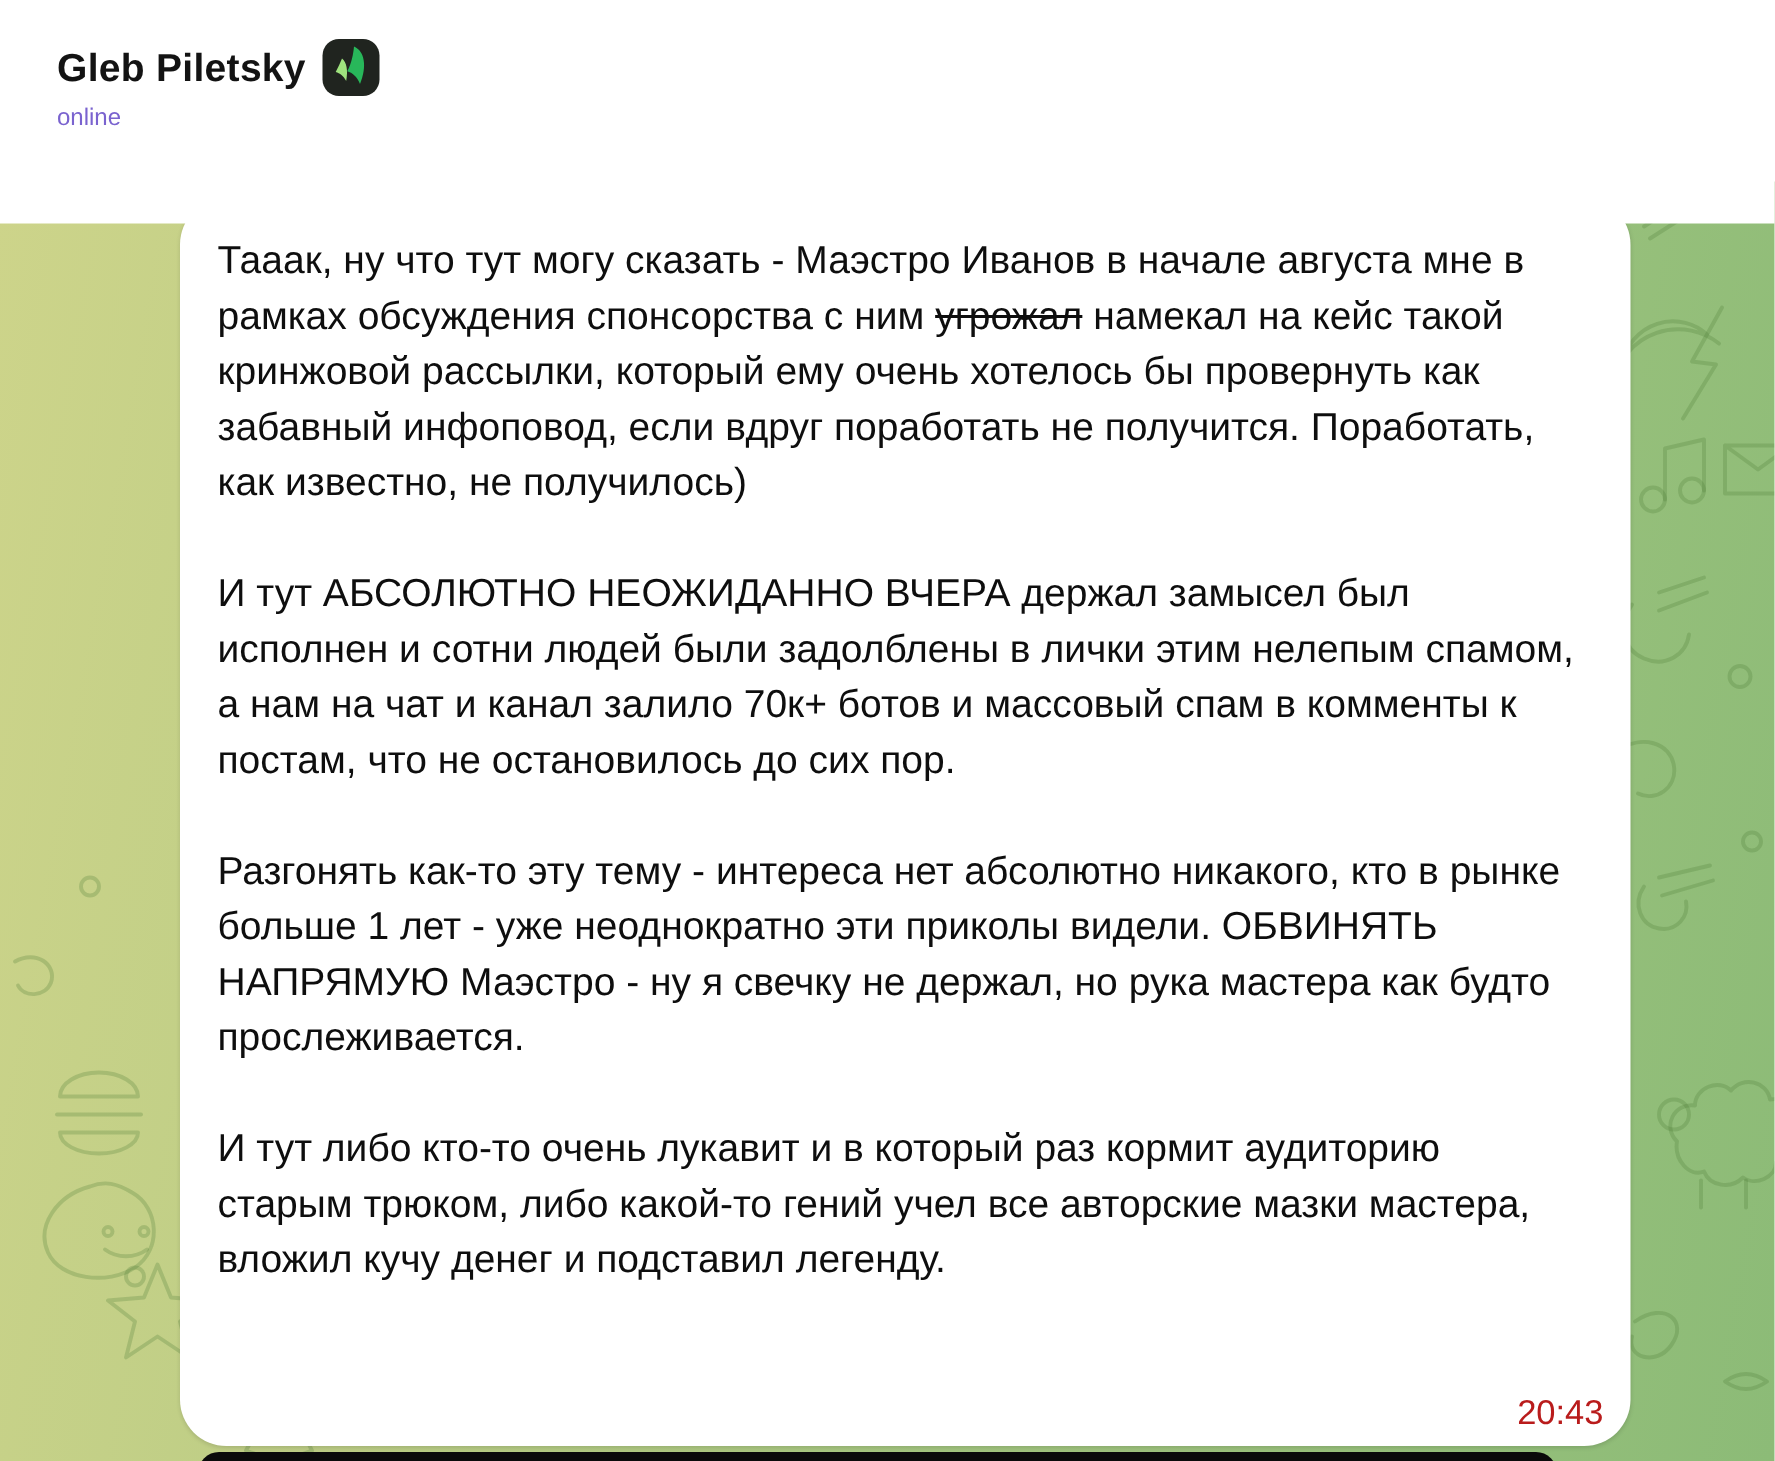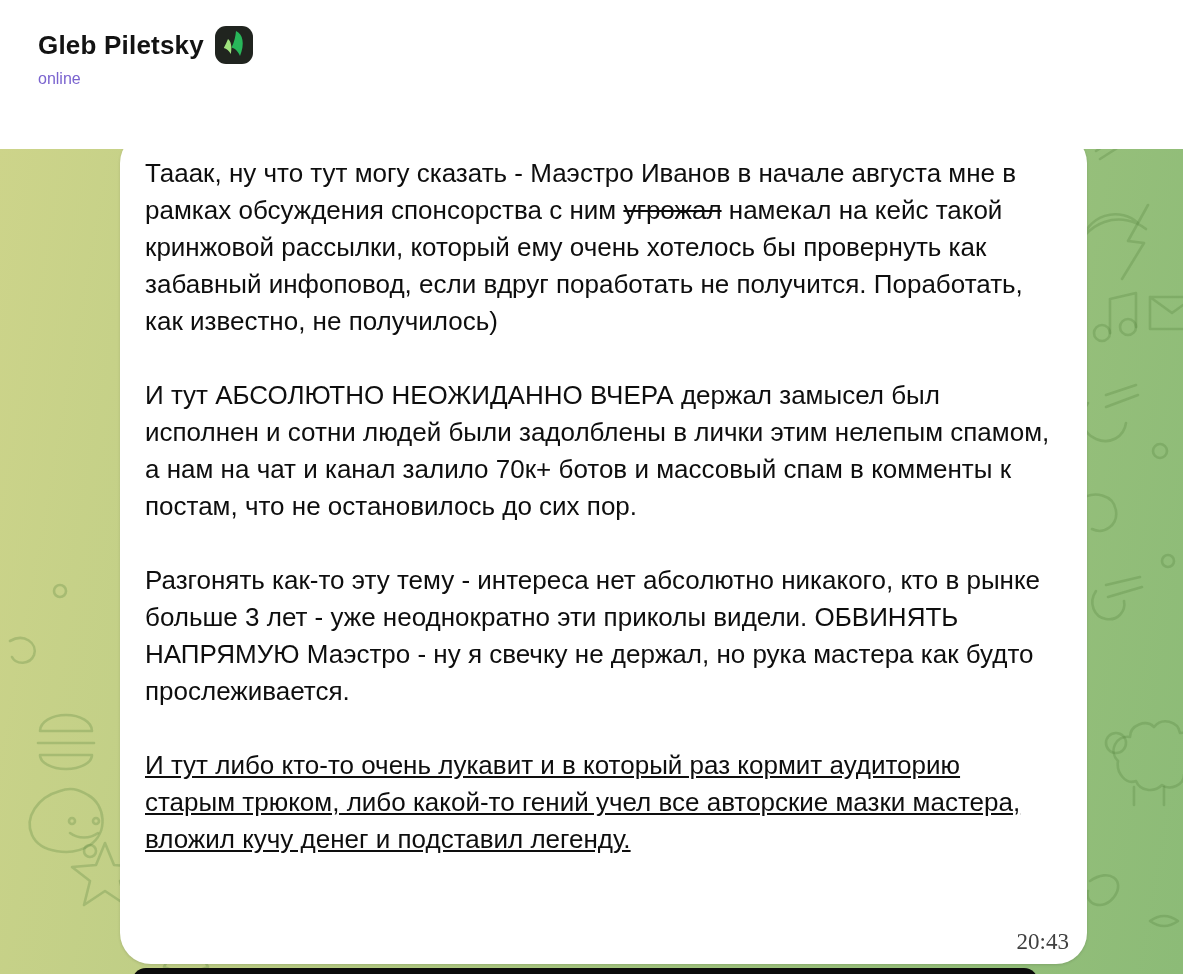--- a/index.html
+++ b/index.html
@@ -48,21 +48,21 @@
     position: absolute; left: 120px; top: 11px;
     width: 967px; height: 832px;
     box-sizing: border-box;
     background: #ffffff;
     border-radius: 31px;
     box-shadow: 0 1px 3px rgba(0,0,0,0.13);
     padding: 23px 32px 14px 25px;
   }
   .msg-text { font-size: 26px; line-height: 37px; color: #0e0e0e; }
   .msg-paragraph { margin: 0 0 37px 0; }
-  .msg-paragraph:last-child { margin-bottom: 0; text-decoration: underline; }
+  .msg-paragraph:last-child { margin-bottom: 0; }
   .strike { text-decoration: line-through; }
   .msg-time {
     position: absolute; right: 18px; bottom: 9px;
     font-size: 23px; color: #9b9b9b;
   }
 
   
   .next-peek {
     position: absolute; left: 132px; top: 847px;
     width: 906px; height: 14px;
@@ -143,22 +143,22 @@
       <circle cx="1116" cy="622" r="10"></circle>
 
       <path d="M1090 760 c20 -14 36 0 24 16 c-10 14 -30 8 -26 -6"></path>
       <path d="M1150 800 q14 -10 28 0 q-14 10 -28 0 Z"></path>
     </svg>
 
     <div class="bubble">
       <div class="msg-text">
           <p class="msg-paragraph"><span>Тааак, ну что тут могу сказать - Маэстро Иванов в начале августа мне в рамках обсуждения спонсорства с ним </span><span class="strike">угрожал</span><span> намекал на кейс такой кринжовой рассылки, который ему очень хотелось бы провернуть как забавный инфоповод, если вдруг поработать не получится. Поработать, как известно, не получилось)</span></p>
           <p class="msg-paragraph"><span>И тут АБСОЛЮТНО НЕОЖИДАННО ВЧЕРА держал замысел был исполнен и сотни людей были задолблены в лички этим нелепым спамом, а нам на чат и канал залило 70к+ ботов и массовый спам в комменты к постам, что не остановилось до сих пор.</span></p>
-          <p class="msg-paragraph"><span>Разгонять как-то эту тему - интереса нет абсолютно никакого, кто в рынке больше 3 лет - уже неоднократно эти приколы видели. ОБВИНЯТЬ НАПРЯМУЮ Маэстро - ну я свечку не держал, но рука мастера как будто прослеживается.</span></p>
+          <p class="msg-paragraph"><span>Разгонять как-то эту тему - интереса нет абсолютно никакого, кто в рынке больше 1 лет - уже неоднократно эти приколы видели. ОБВИНЯТЬ НАПРЯМУЮ Маэстро - ну я свечку не держал, но рука мастера как будто прослеживается.</span></p>
           <p class="msg-paragraph"><span>И тут либо кто-то очень лукавит и в который раз кормит аудиторию старым трюком, либо какой-то гений учел все авторские мазки мастера, вложил кучу денег и подставил легенду.</span></p>
         </div>
-      <div class="msg-time" style="color: #404040; font-family: Liberation Serif, serif;">20:43</div>
+      <div class="msg-time" style="color: #b91c1c;">20:43</div>
     </div>
 
     <div class="next-peek" style="background: rgb(10, 10, 10);"></div>
   </div>
 
 </div>
 
 </body></html>

